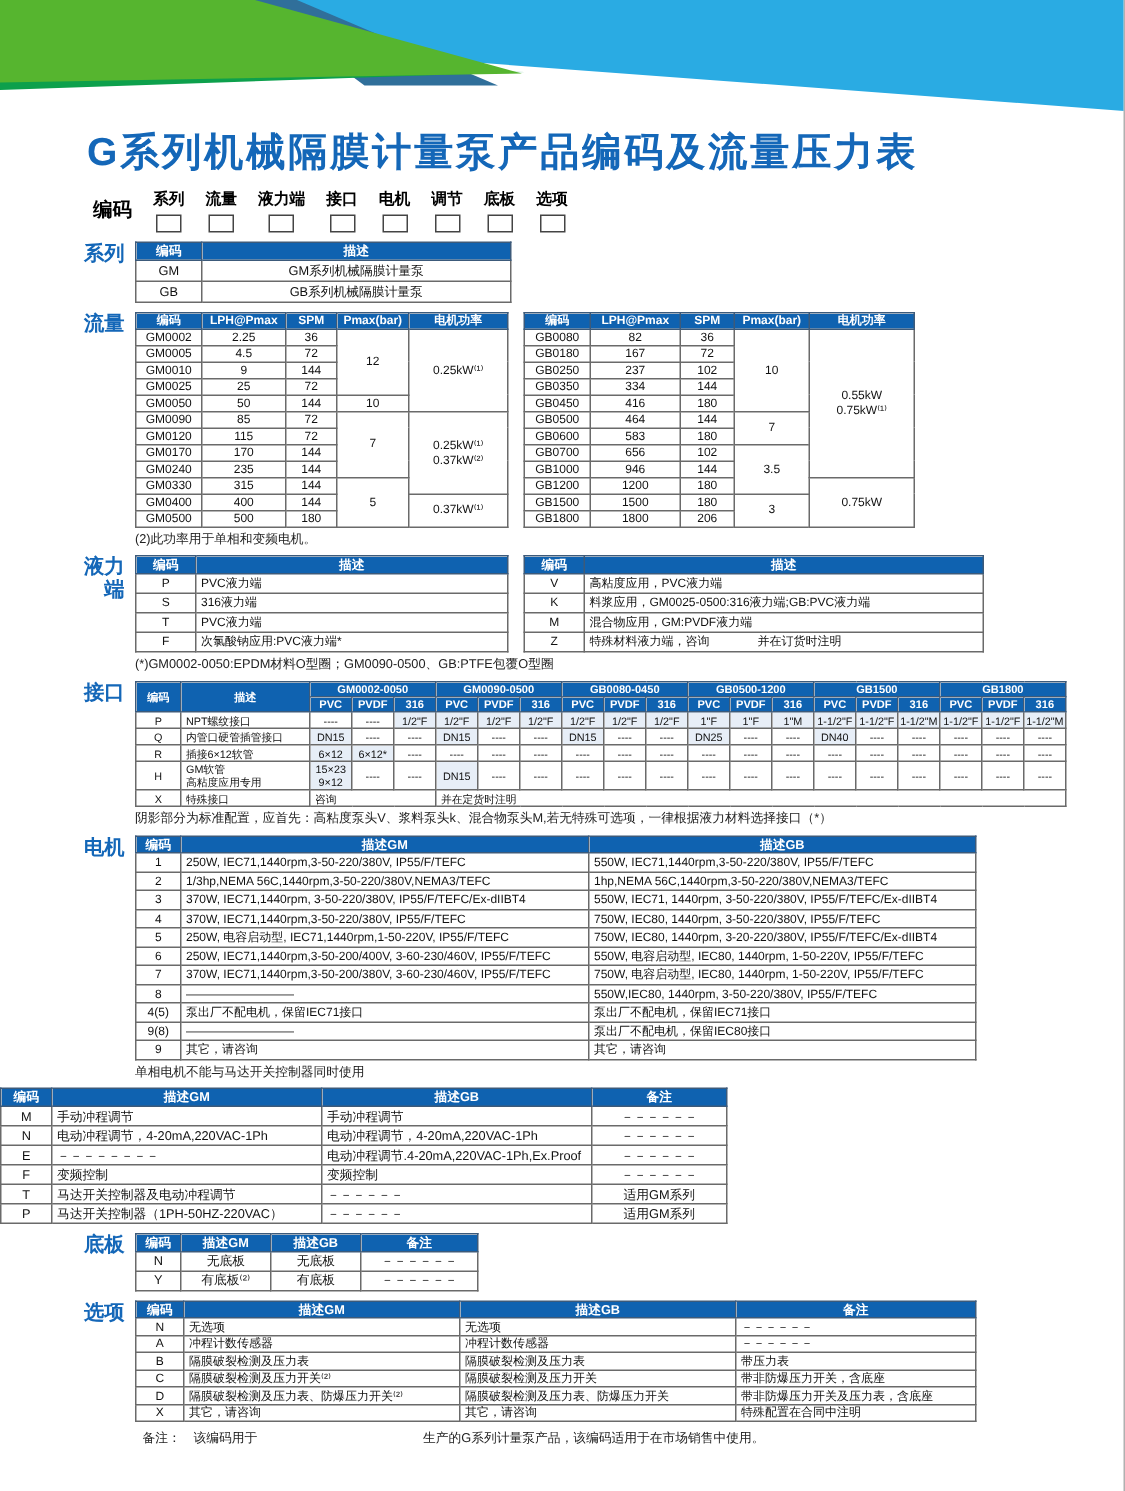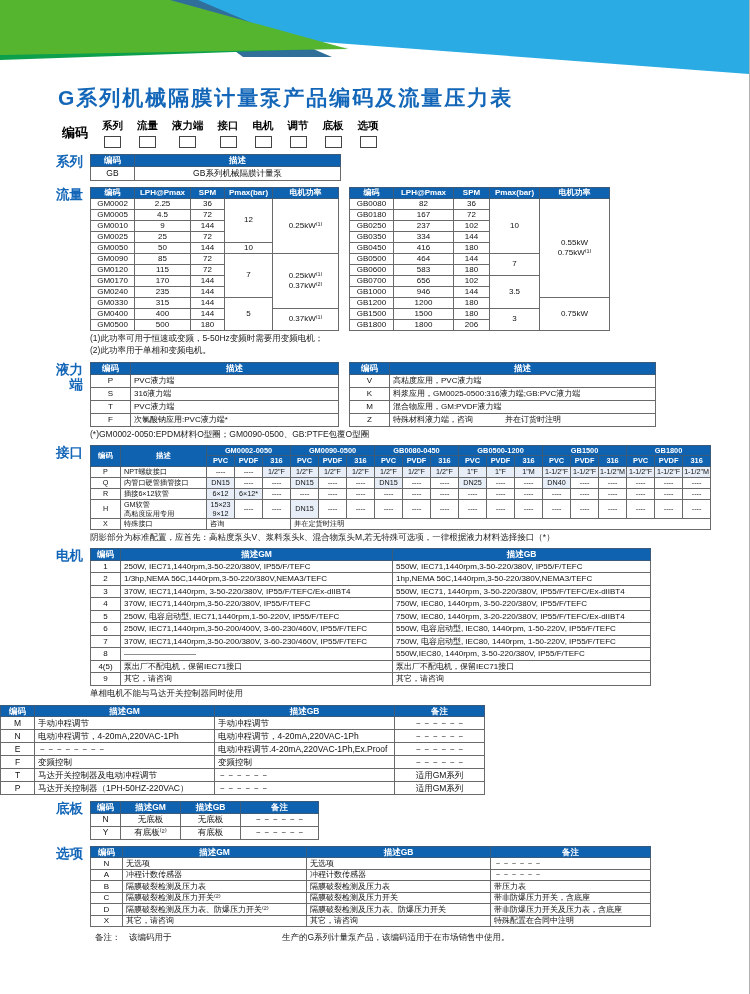--- a/index.html
+++ b/index.html
@@ -4,21 +4,21 @@
 <style>
 :root{
   --title-blue:#1467b8; --header-blue:#0f62b0; --green:#56b52f; --dark-green:#0da04c;
   --teal:#306f9a; --light-blue:#2aabe3; --border:#6a6a6a;
 }
 *{box-sizing:border-box;}
 html,body{margin:0;padding:0;}
 body{width:750px;height:994px;overflow:hidden;background:#fff;position:relative;
   font-family:"Liberation Sans","DejaVu Sans",sans-serif;color:#111;border-right:1px solid #b0b0b0;}
 .band{display:block;width:750px;height:78px;}
-h1.title{margin:6px 0 0 58px;font-size:21px;font-weight:bold;color:var(--title-blue);letter-spacing:2px;}
+h1.title{margin:6px 0 0 58px;font-size:26px;font-weight:bold;color:var(--title-blue);letter-spacing:2px;}
 .coding{display:flex;align-items:flex-start;margin:7px 0 0 62px;}
 .coding-label{font-size:13px;font-weight:bold;margin:5px 14px 0 0;color:#000;}
 .cfields{display:flex;gap:14px;}
 .cfield{text-align:center;}
 .cfield-label{font-size:10.5px;font-weight:bold;white-space:nowrap;color:#000;}
 .cfield-box{width:17px;height:12px;border:1px solid #444;margin:3px auto 0;background:#fff;}
 .section{display:flex;margin-top:6px;}
 .slabel{flex:0 0 90px;text-align:right;padding-right:7px;padding-top:1px;font-size:13.5px;
   font-weight:bold;color:var(--title-blue);line-height:1.1;}
 .sbody{flex:1 1 auto;}
@@ -102,20 +102,24 @@
           <col style="width: 206px;">
         </colgroup>
         <thead>
           <tr>
             <th>编码</th>
             <th>描述</th>
           </tr>
         </thead>
         <tbody>
           <tr>
+            <td>GM</td>
+            <td>GM系列机械隔膜计量泵</td>
+          </tr>
+          <tr>
             <td>GB</td>
             <td>GB系列机械隔膜计量泵</td>
           </tr>
         </tbody>
       </table>
   </div>
 </div>
 
 <div class="section">
   <div class="slabel">流量</div>
@@ -294,21 +298,20 @@
               <td rowspan="2">3</td>
             </tr>
             <tr>
               <td>GB1800</td>
               <td>1800</td>
               <td>206</td>
             </tr>
           </tbody>
         </table>
     </div>
-    <div class="note">(1)此功率可用于恒速或变频，5-50Hz变频时需要用变频电机；</div>
     <div class="note">(2)此功率用于单相和变频电机。</div>
   </div>
 </div>
 
 <div class="section">
   <div class="slabel" style="white-space:pre-line">液力
 端</div>
   <div class="sbody">
     <div class="twin">
       <table id="t-liquid-l" class="tbl t-liquid" style="width: 248px;">
@@ -597,20 +600,25 @@
             <td>8</td>
             <td class="tl">—————————</td>
             <td class="tl">550W,IEC80, 1440rpm, 3-50-220/380V, IP55/F/TEFC</td>
           </tr>
           <tr>
             <td>4(5)</td>
             <td class="tl">泵出厂不配电机，保留IEC71接口</td>
             <td class="tl">泵出厂不配电机，保留IEC71接口</td>
           </tr>
           <tr>
+            <td>9(8)</td>
+            <td class="tl">—————————</td>
+            <td class="tl">泵出厂不配电机，保留IEC80接口</td>
+          </tr>
+          <tr>
             <td>9</td>
             <td class="tl">其它，请咨询</td>
             <td class="tl">其它，请咨询</td>
           </tr>
         </tbody>
       </table>
     <div class="note">单相电机不能与马达开关控制器同时使用</div>
   </div>
 </div>
 

